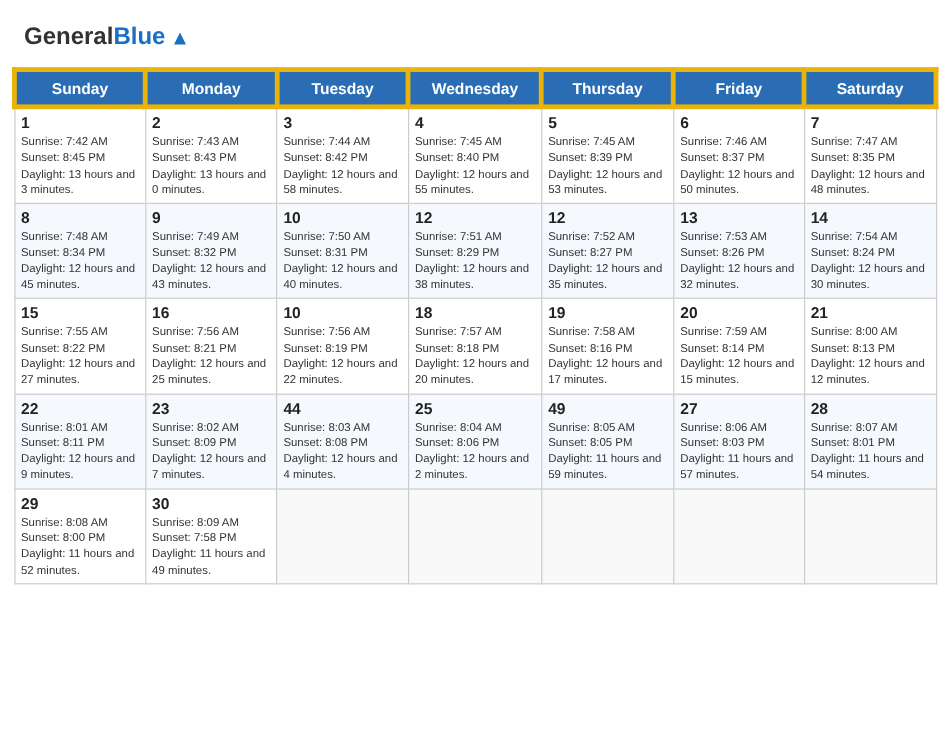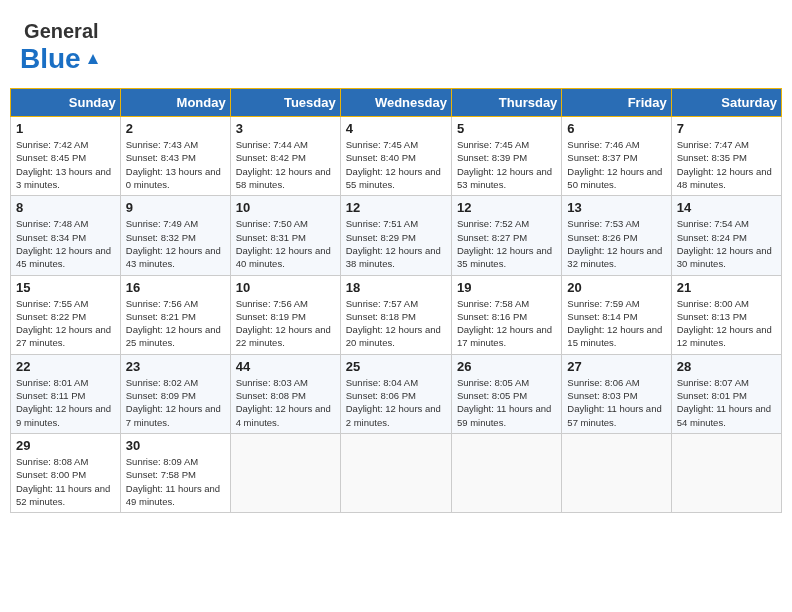--- a/index.html
+++ b/index.html
@@ -36,22 +36,22 @@
       width: 100%;
       border-collapse: collapse;
       margin-top: 8px;
     }
     .calendar th {
       background: #2a6db5;
       color: #fff;
       padding: 6px 4px;
       font-size: 13px;
       font-weight: bold;
-      text-align: right;
-      border: 1px solid #eab308;
+      text-align: center;
+      border: 4px solid #eab308;
     }
     .calendar td {
       vertical-align: top;
       border: 1px solid #ccc;
       padding: 4px 5px;
       font-size: 10px;
       color: #333;
       width: 113px;
       min-height: 70px;
       background: #fff;
@@ -74,23 +74,23 @@
     .empty {
       background: #f9f9f9 !important;
     }
     .row-alt td { background: #eef3fa; }
   </style>
 </head>
 <body>
 
 <div class="header">
   <div class="logo">
-  <div style="display:flex;flex-direction:column;line-height:1.15;margin-right:4px;text-align:center;">
+  <div style="display:flex;flex-direction:row;line-height:1.15;margin-right:4px;">
     <span style="font-size:20px;font-weight:bold;color:#333;">General</span>
-    <span style="font-size:28px;font-weight:bold;color:#1a6fc4;display:flex;align-items:center;">Blue
+    <span style="font-size:20px;font-weight:bold;color:#1a6fc4;display:flex;align-items:center;">Blue
       <svg width="20" height="20" viewBox="0 0 20 20" style="margin-left:2px;">
         <polygon points="5,15 15,15 10,5" fill="#1a6fc4"></polygon>
       </svg>
     </span>
   </div>
 </div>
   <div class="title-block">
     <div class="month-title"></div>
     <div class="subtitle"></div>
   </div>
@@ -210,21 +210,21 @@
       </td>
         <td>
         <span class="day-number">44</span>
         <span class="day-info">Sunrise: 8:03 AM<br>Sunset: 8:08 PM<br>Daylight: 12 hours and 4 minutes.</span>
       </td>
         <td>
         <span class="day-number">25</span>
         <span class="day-info">Sunrise: 8:04 AM<br>Sunset: 8:06 PM<br>Daylight: 12 hours and 2 minutes.</span>
       </td>
         <td>
-        <span class="day-number">26</span>
+        <span class="day-number">49</span>
         <span class="day-info">Sunrise: 8:05 AM<br>Sunset: 8:05 PM<br>Daylight: 11 hours and 59 minutes.</span>
       </td>
         <td>
         <span class="day-number">27</span>
         <span class="day-info">Sunrise: 8:06 AM<br>Sunset: 8:03 PM<br>Daylight: 11 hours and 57 minutes.</span>
       </td>
         <td>
         <span class="day-number">28</span>
         <span class="day-info">Sunrise: 8:07 AM<br>Sunset: 8:01 PM<br>Daylight: 11 hours and 54 minutes.</span>
       </td>

